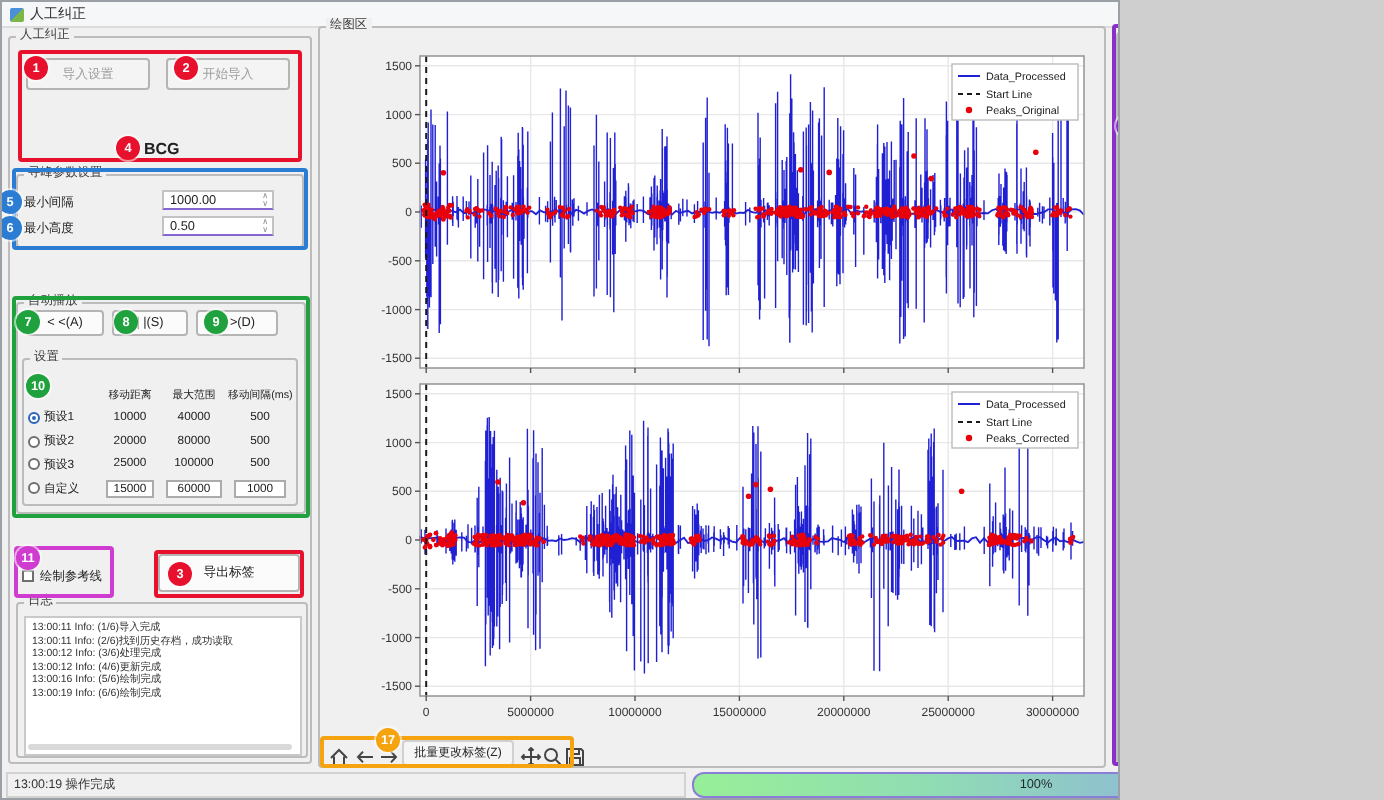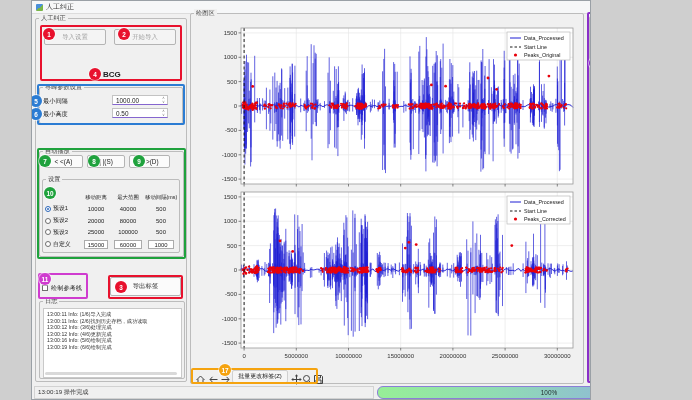--- a/index.html
+++ b/index.html
@@ -1,18 +1,18 @@
 <!DOCTYPE html>
 <html><head>
 <meta charset="utf-8">
 <style>
 *{margin:0;padding:0;box-sizing:border-box;}
 html,body{background:#cfcfcf;}
 body{font-family:"Liberation Sans",sans-serif;}
-#stage{position:relative;width:560px;height:400px;background:#f0f0f0;overflow:hidden;border:1px solid #9aa0a6;margin-left:31px;}
+#stage{position:relative;width:560px;height:400px;background:#f0f0f0;overflow:hidden;border:1px solid #9aa0a6;}
 
 
 .titlebar{position:absolute;left:0;top:0;width:692px;height:13px;background:#f6f7f8;border-bottom:1px solid #dcdcdc;display:flex;align-items:center;gap:3px;padding-left:4px;}
 .appicon{width:7px;height:7px;background:linear-gradient(135deg,#4a90d9 50%,#7ab648 50%);border-radius:1px;}
 .wtitle{font-size:7px;color:#333;}
 
 
 .groupbox{position:absolute;border:1px solid #bcbcbc;border-radius:2px;}
 .gb-label{position:absolute;font-size:6.2px;color:#3c3c3c;background:#f0f0f0;padding:0 2px;line-height:7px;z-index:3;}
 

